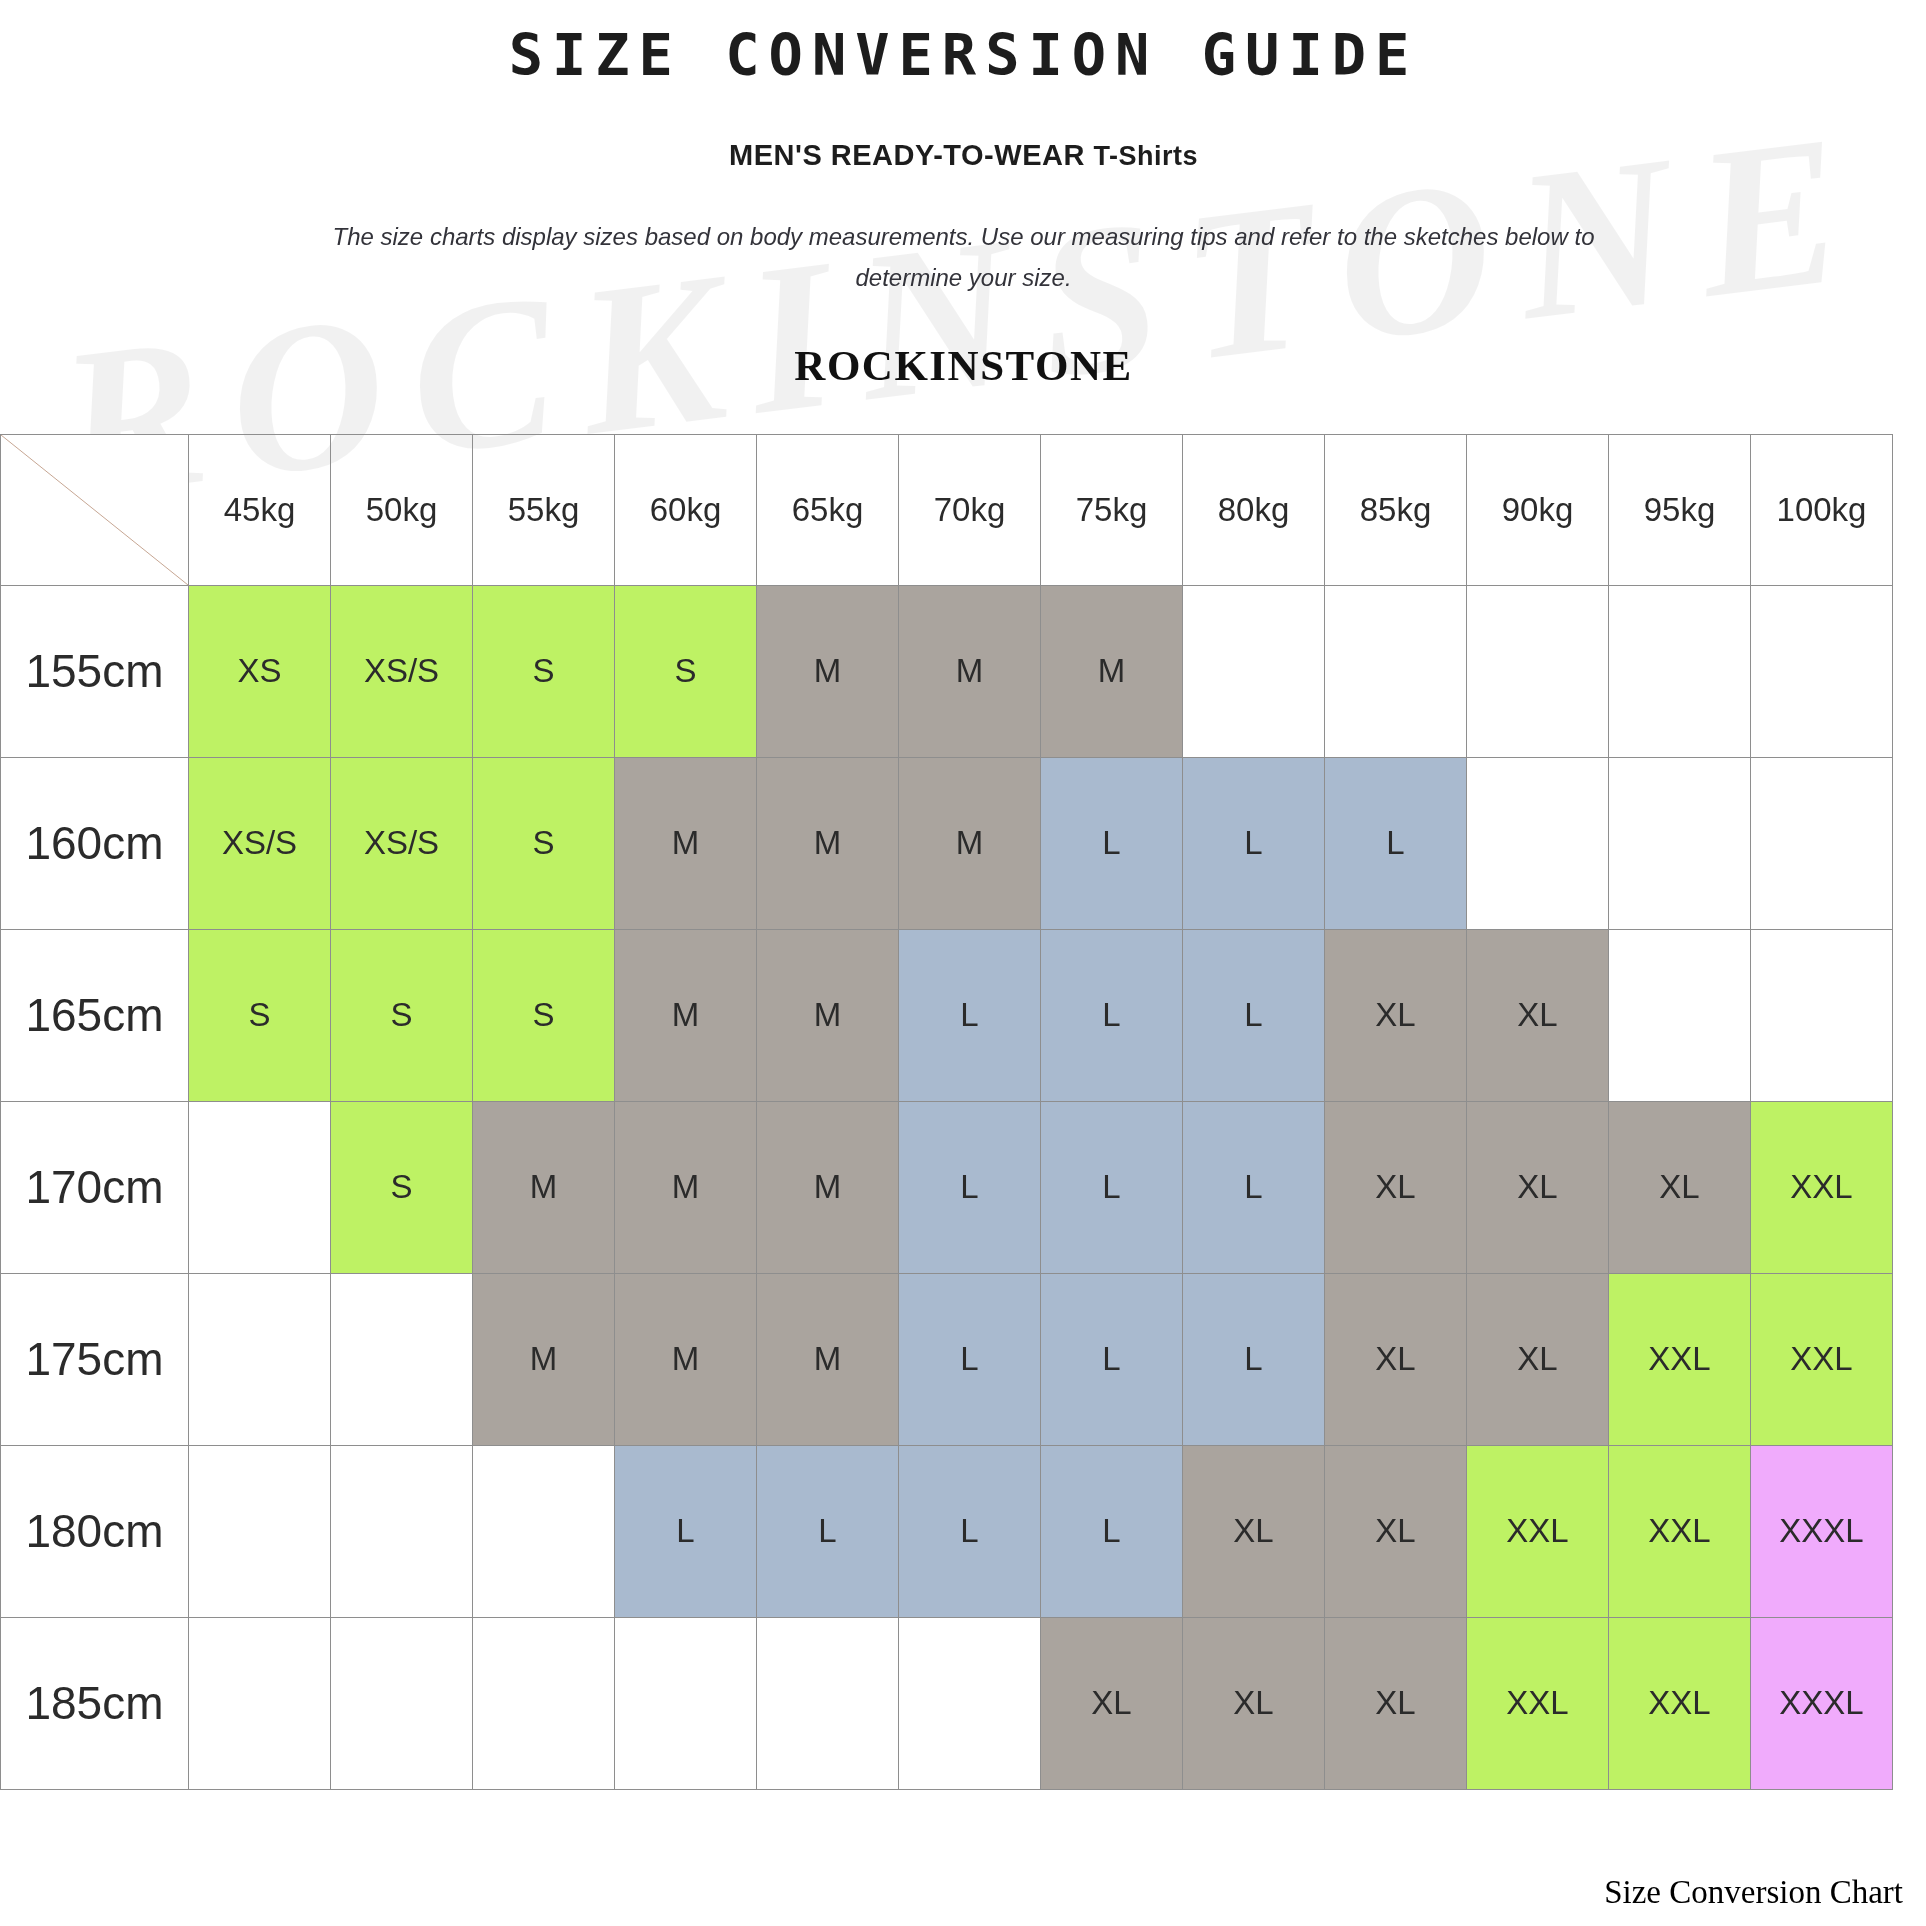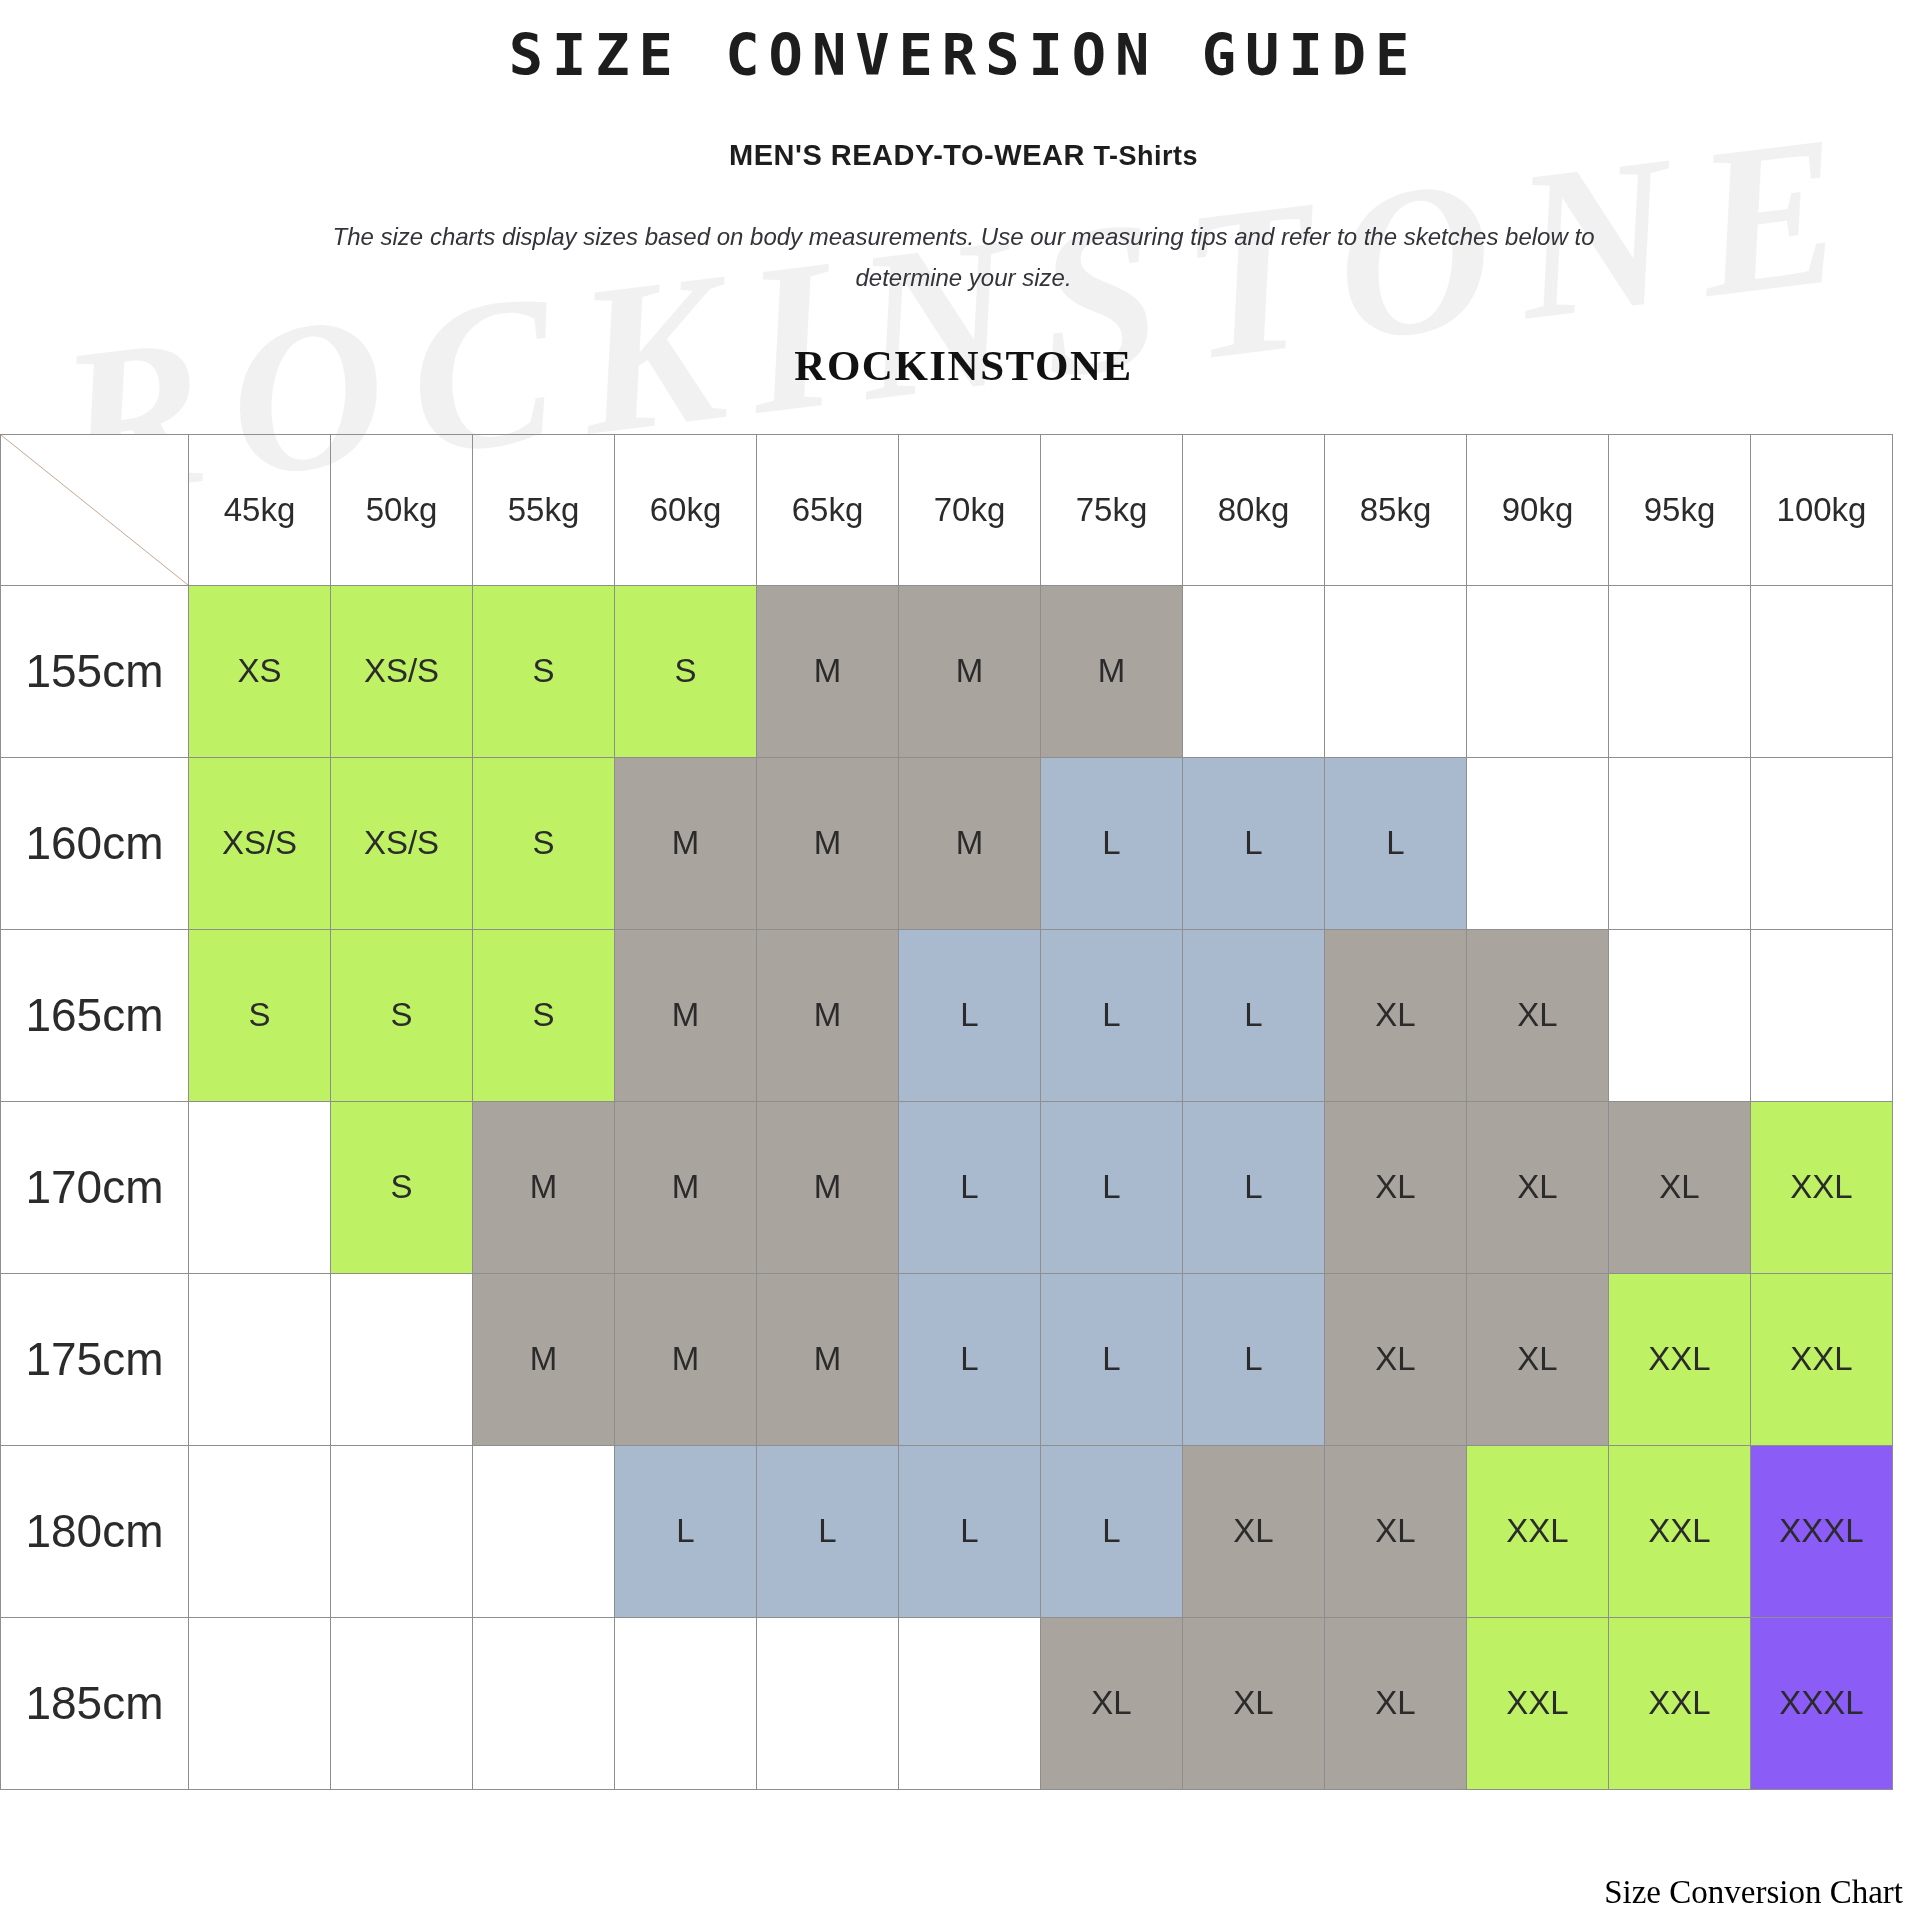--- a/index.html
+++ b/index.html
@@ -123,21 +123,21 @@
     height: 171px;
   }
   tbody td.rowlabel {
     font-size: 46px;
   }
 
   
   .f-light { background: #bef264; }
   .f-grey  { background: #aaa49e; }
   .f-blue  { background: #a9bacf; }
-  .f-dblue { background: #8b5cf6; }
+  .f-dblue { background: #f0abfc; }
   .f-none  { background: #ffffff; }
 
   
   .footer {
     position: absolute;
     right: 24px;
     bottom: 16px;
     font-family: "Liberation Serif", serif;
     font-size: 33px;
     color: #000000;

